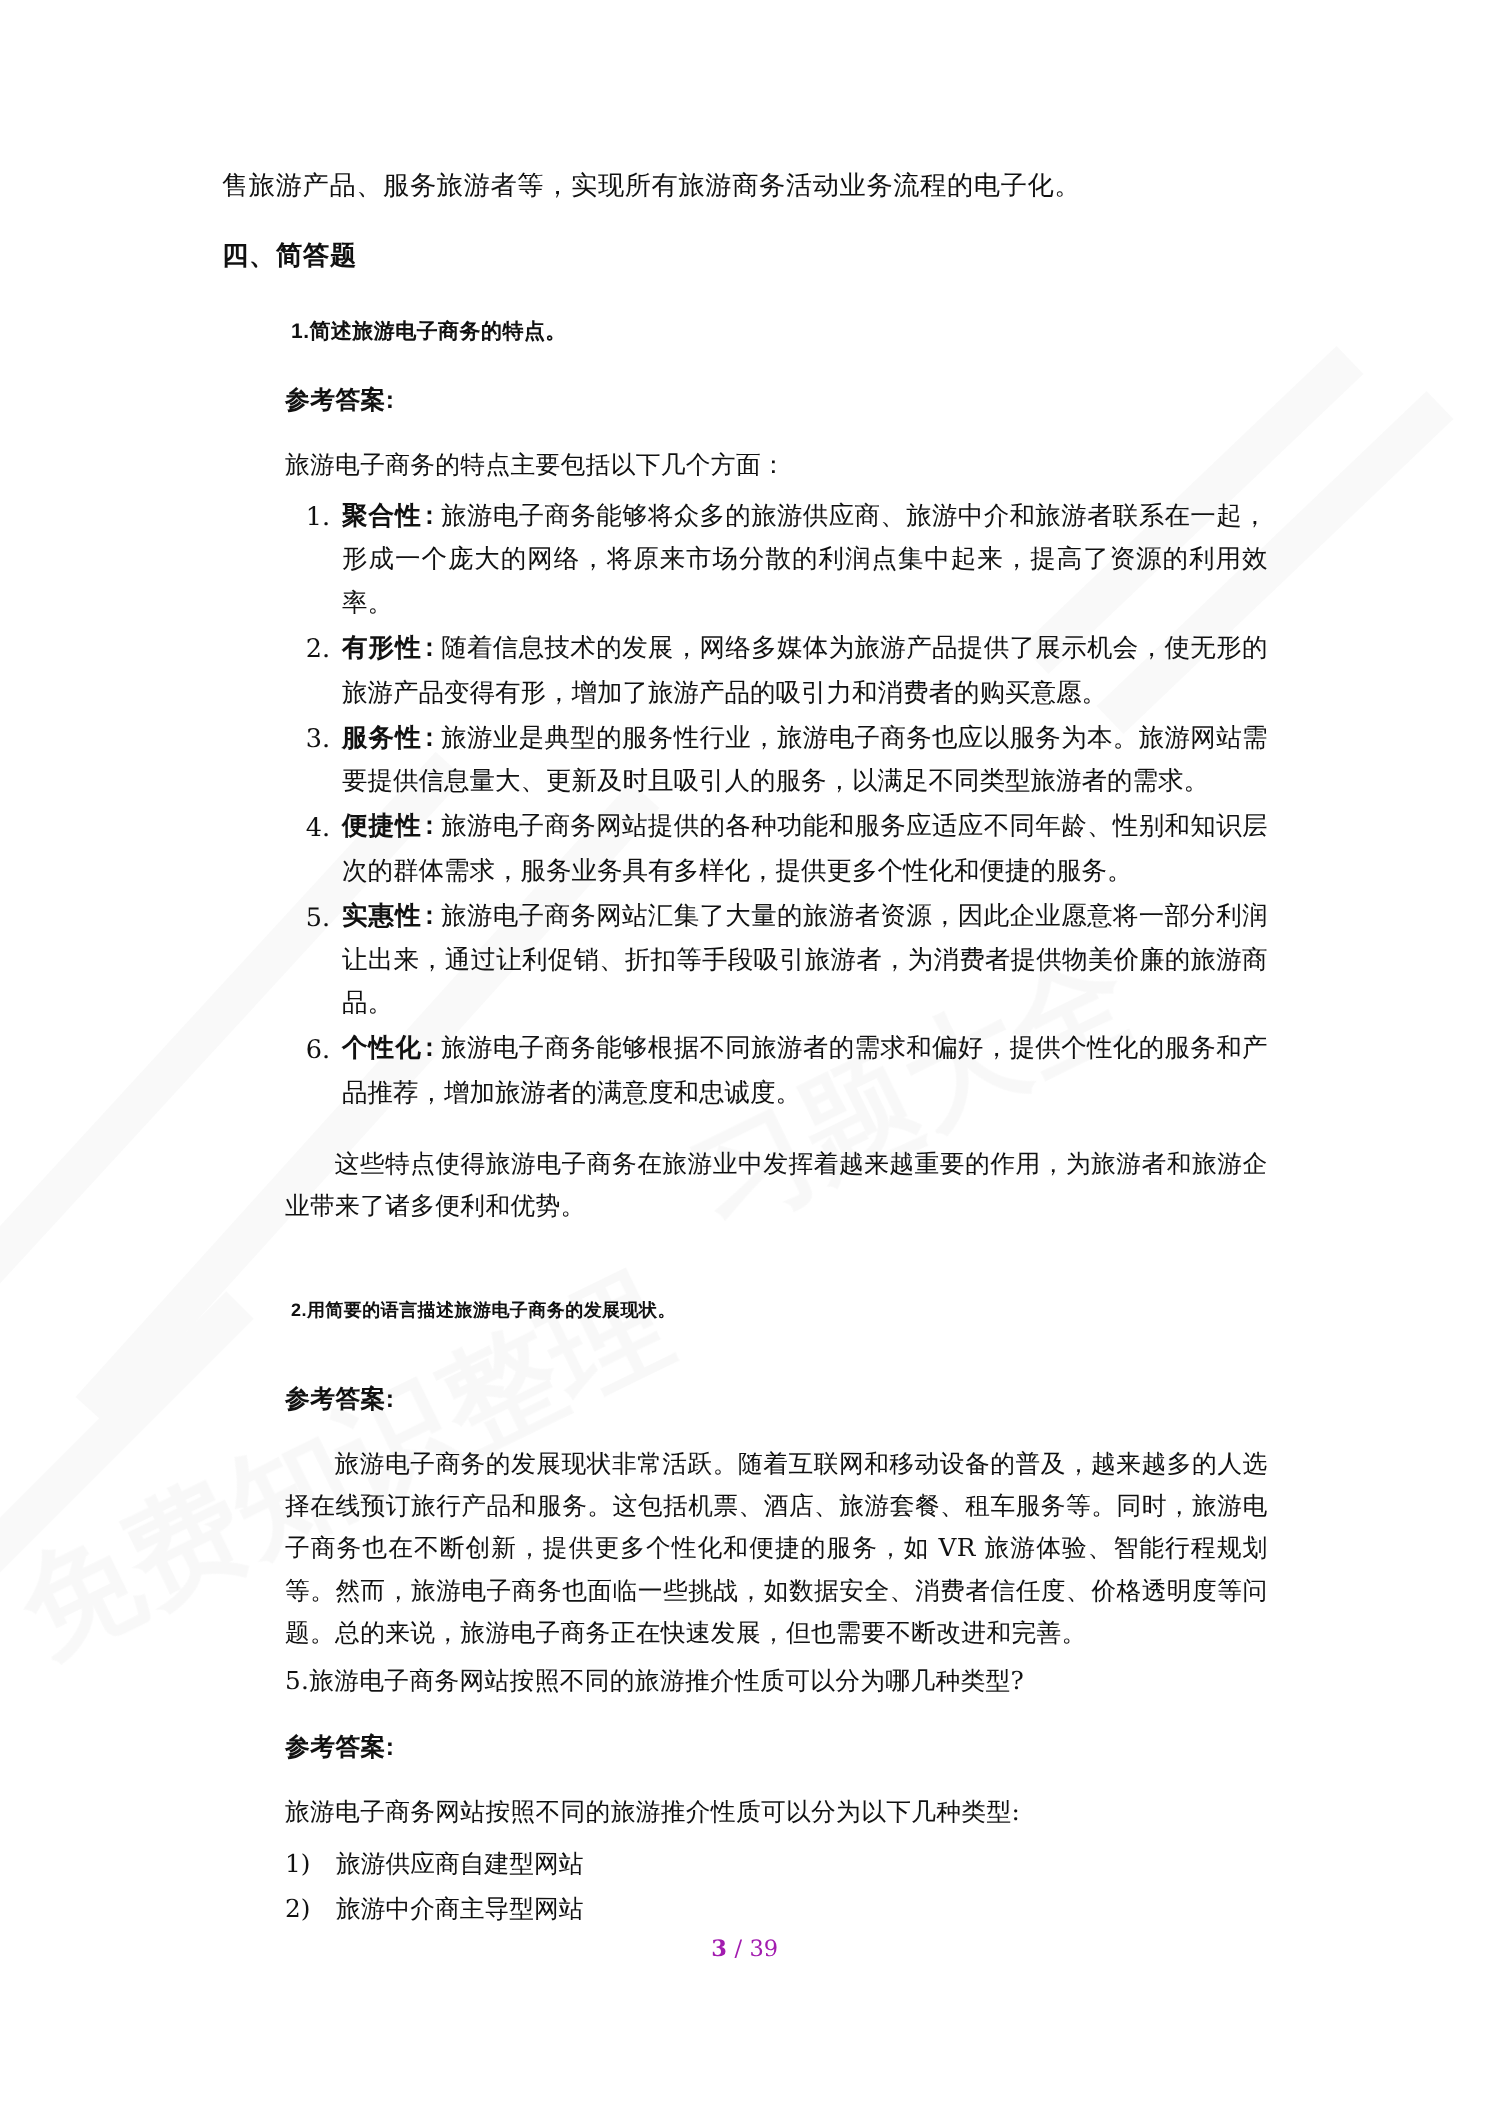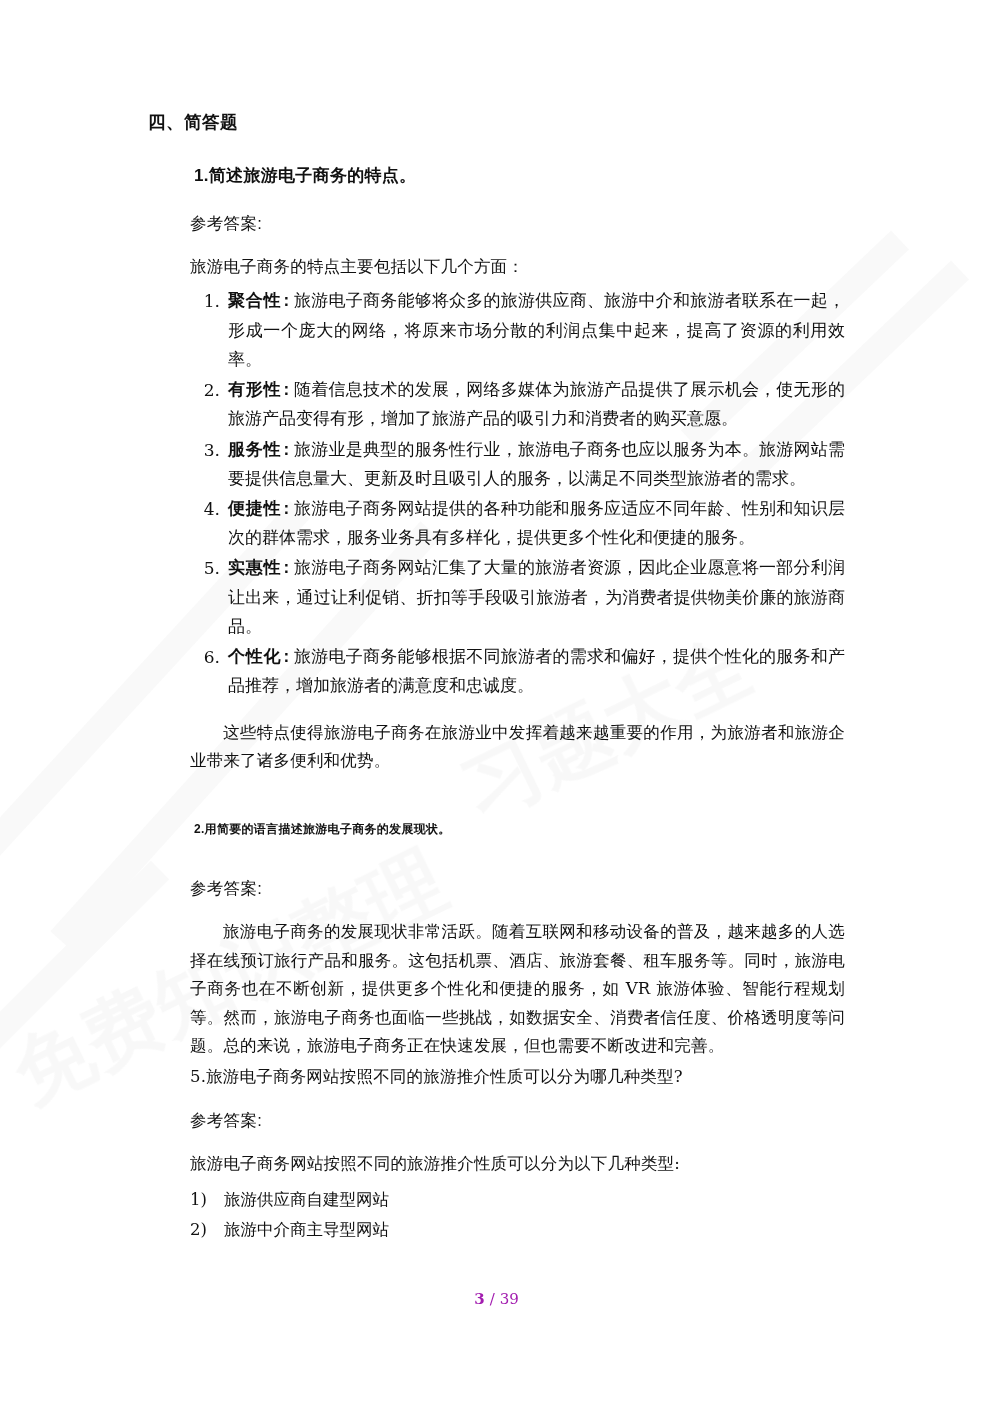--- a/index.html
+++ b/index.html
@@ -40,28 +40,28 @@
     margin-bottom: 22px;
     font-family: "Liberation Sans", sans-serif;
   }
   .section-head {
     font-size: 17.5px;
     font-weight: bold;
     letter-spacing: 0.5px;
     margin: 0 0 30px 0;
   }
   .q-title {
-    font-size: 17px;
+    font-size: 14px;
     font-weight: bold;
     margin: 0 0 26px 46px;
     letter-spacing: 0.3px;
   }
   .answer-label {
     font-size: 16.5px;
-    font-weight: normal;
+    font-weight: bold;
     margin: 0 0 18px 42px;
     letter-spacing: 0.3px;
   }
   .body-text {
     font-family: "DejaVu Serif", "Liberation Serif", serif;
     font-size: 16.5px;
     line-height: 1.72;
     letter-spacing: 0.2px;
     margin: 0 0 6px 42px;
     text-align: justify;
@@ -163,20 +163,21 @@
       <path d="M-30 880 L160 690"></path>
     </g>
     <g fill="#8a8a8a" opacity="0.55" font-family="DejaVu Sans, sans-serif" font-size="78" font-weight="bold">
       <text transform="rotate(-26 120 880)" x="20" y="880">免费知识整理</text>
       <text transform="rotate(-26 560 600)" x="470" y="600">习题大全</text>
     </g>
   </svg>
 
   <div class="content">
 
+    <div class="line-top">售旅游产品、服务旅游者等，实现所有旅游商务活动业务流程的电子化。</div>
 
     <div class="section-head">四、简答题</div>
 
     <div class="q-title">1.简述旅游电子商务的特点。</div>
     <div class="answer-label">参考答案:</div>
     <div class="body-text">旅游电子商务的特点主要包括以下几个方面：</div>
 
     <ol class="feature-list">
       <li>
         <span class="feat-term">聚合性:</span><span>旅游电子商务能够将众多的旅游供应商、旅游中介和旅游者联系在一起，形成一个庞大的网络，将原来市场分散的利润点集中起来，提高了资源的利用效率。</span>

